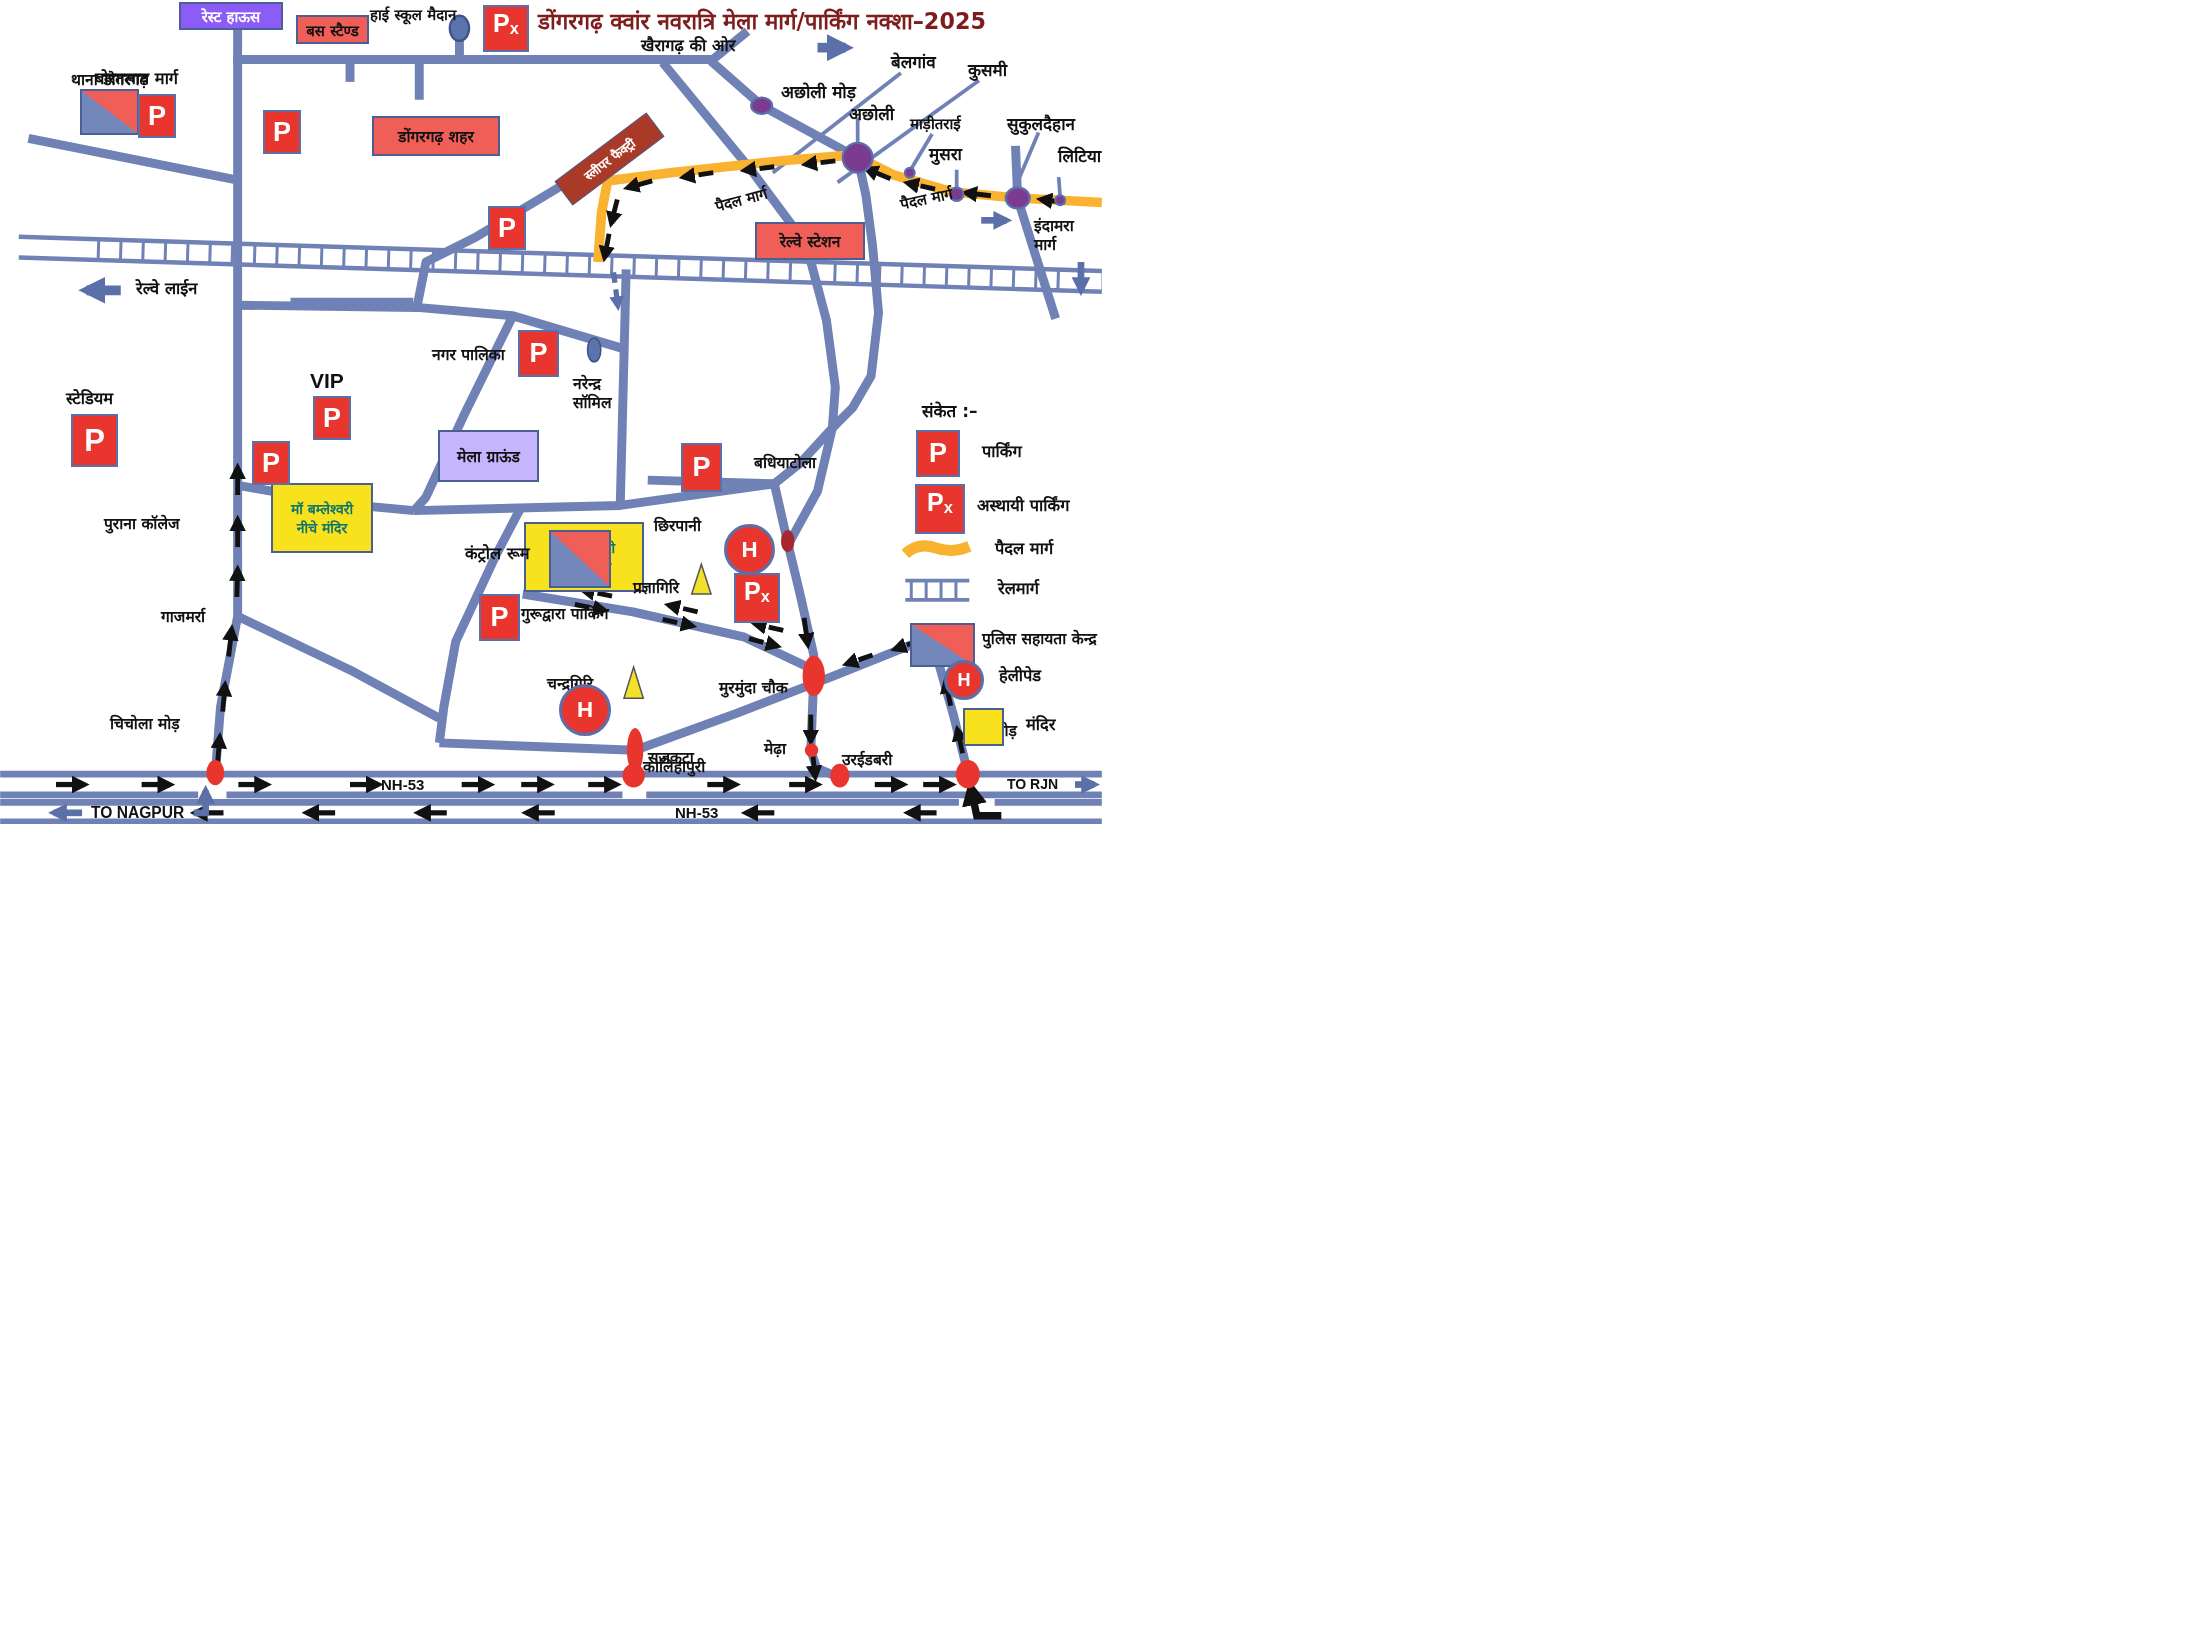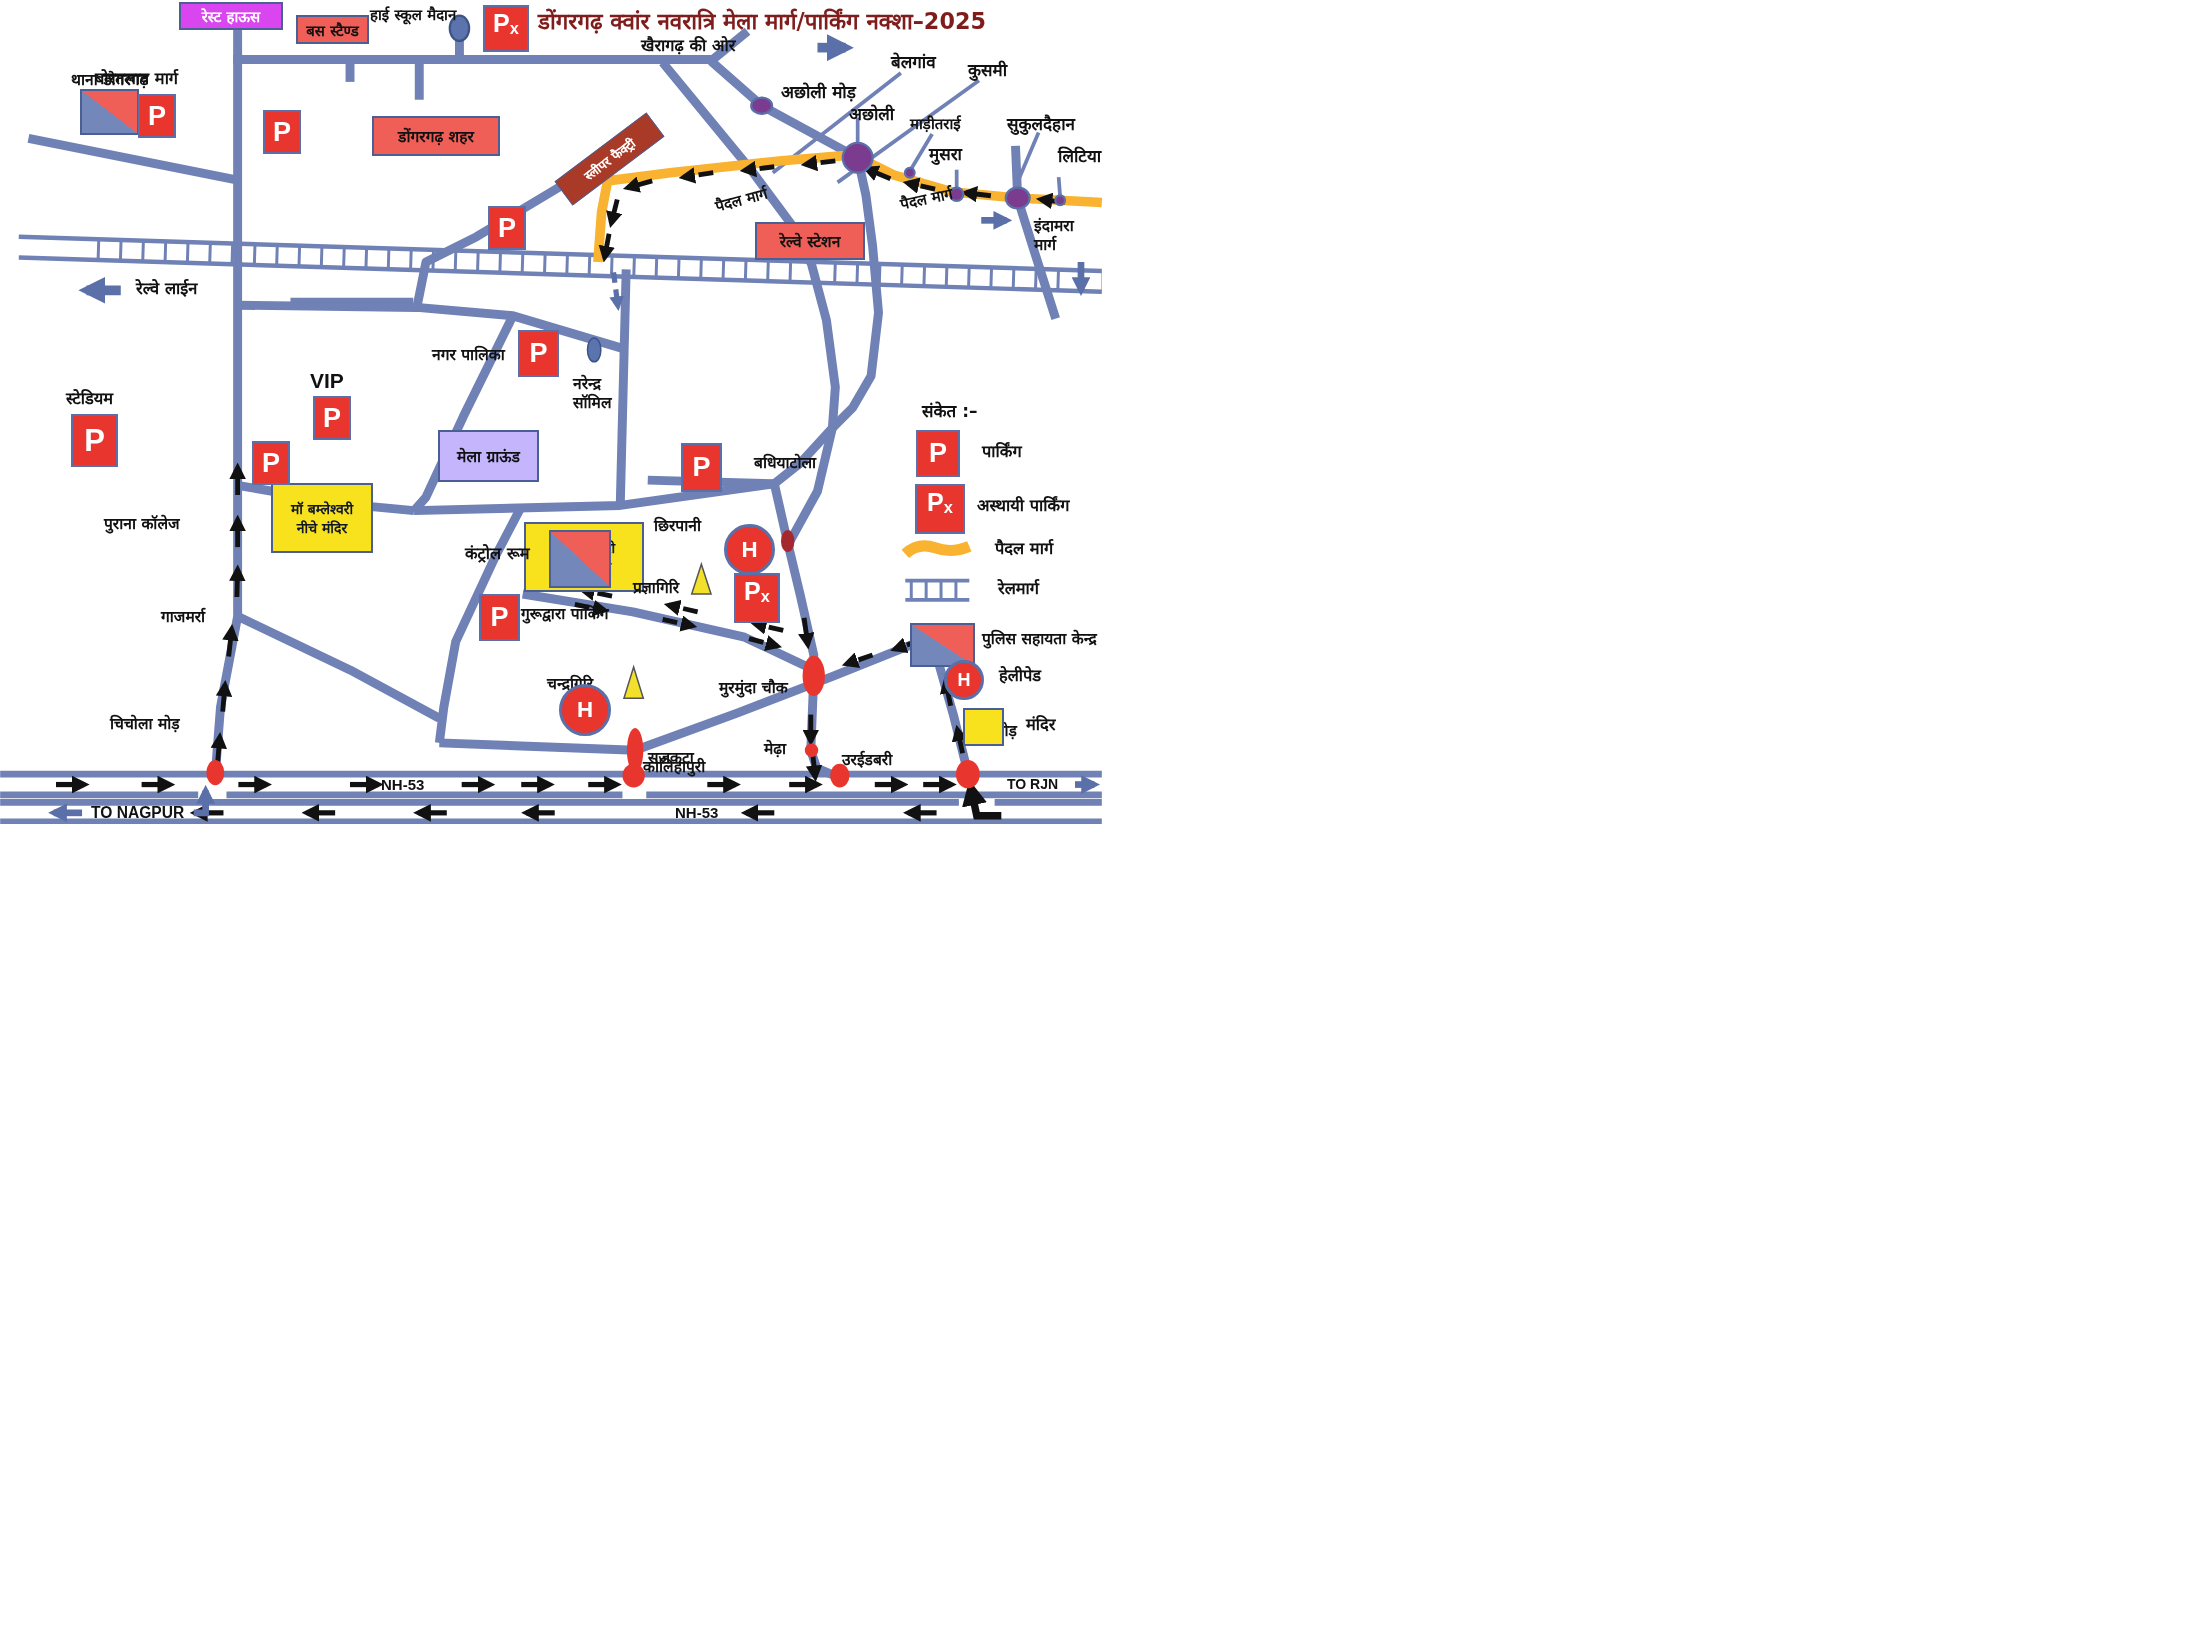--- a/index.html
+++ b/index.html
@@ -3,22 +3,22 @@
 <meta charset="utf-8">
 <style>
   html,body{margin:0;padding:0;background:#ffffff;}
   #map{position:relative;width:1102px;height:824px;background:#fff;overflow:hidden;
        font-family:"DejaVu Sans","Liberation Sans",sans-serif;color:#111;}
   #roads{position:absolute;left:0;top:0;z-index:1;}
   .lbl{position:absolute;z-index:3;font-size:15.6px;font-weight:600;white-space:nowrap;line-height:1.25;}
   .bx{position:absolute;z-index:3;border:2.2px solid #4a5f94;display:flex;align-items:center;justify-content:center;
       text-align:center;font-size:15px;font-weight:600;}
   .red{background:#ef5f58;color:#111;}
-  .blue{background:#d946ef;color:#fff;}
-  .yellow{background:#f8e11d;color:#0f172a;font-size:14px;}
+  .blue{background:#8b5cf6;color:#fff;}
+  .yellow{background:#f8e11d;color:#0f766e;font-size:14px;}
   .green{background:#c4b5fd;color:#111;}
   .p{position:absolute;z-index:4;width:34px;height:40px;background:#e8352e;border:2.2px solid #5b6fa8;color:#fff;
      display:flex;align-items:center;justify-content:center;font-family:"Liberation Sans",sans-serif;
      font-weight:bold;font-size:27px;}
   .px{position:absolute;z-index:4;width:42px;height:43px;background:#e8352e;border:2.2px solid #5b6fa8;color:#fff;
      display:flex;align-items:flex-start;justify-content:center;font-family:"Liberation Sans",sans-serif;
      font-weight:bold;font-size:25px;line-height:1.35;}
   .px .sub{font-size:16.4px;margin-top:10.4px;}
   .h{position:absolute;z-index:4;width:45px;height:45px;background:#e8352e;border:3px solid #5b6fa8;border-radius:50%;
      color:#fff;display:flex;align-items:center;justify-content:center;font-family:"Liberation Sans",sans-serif;

